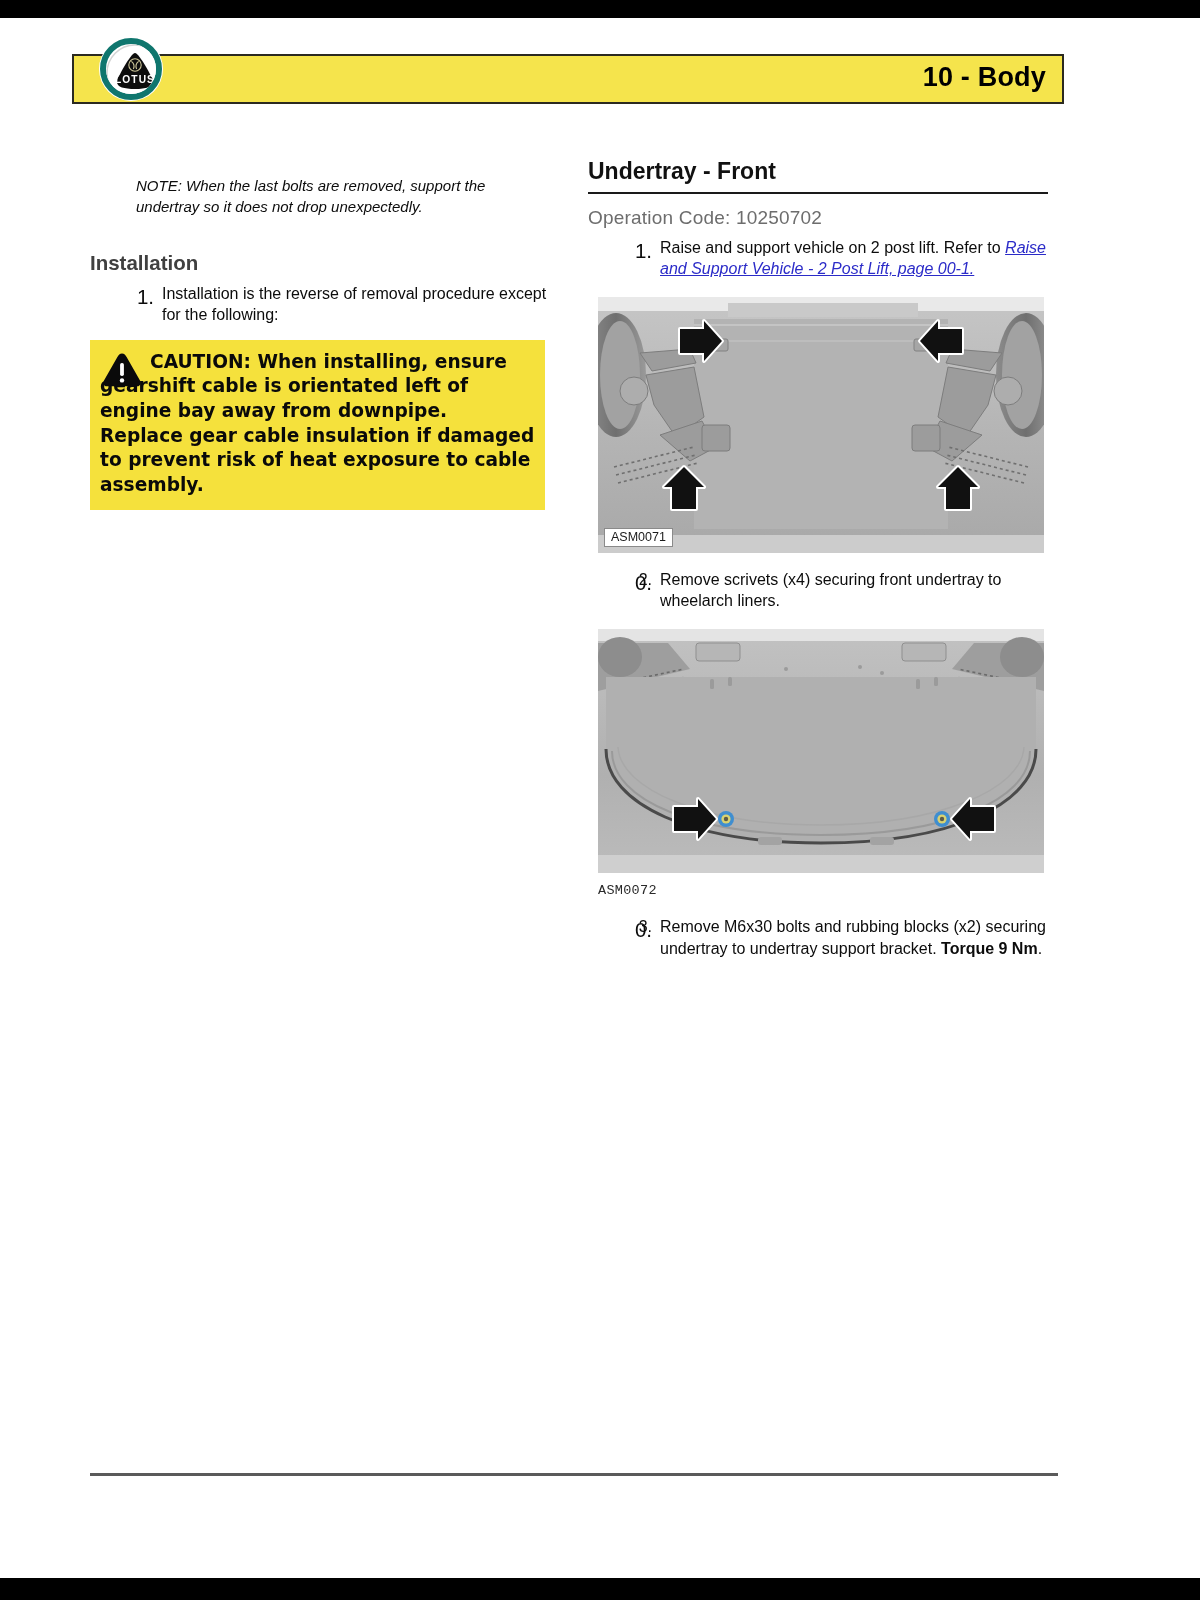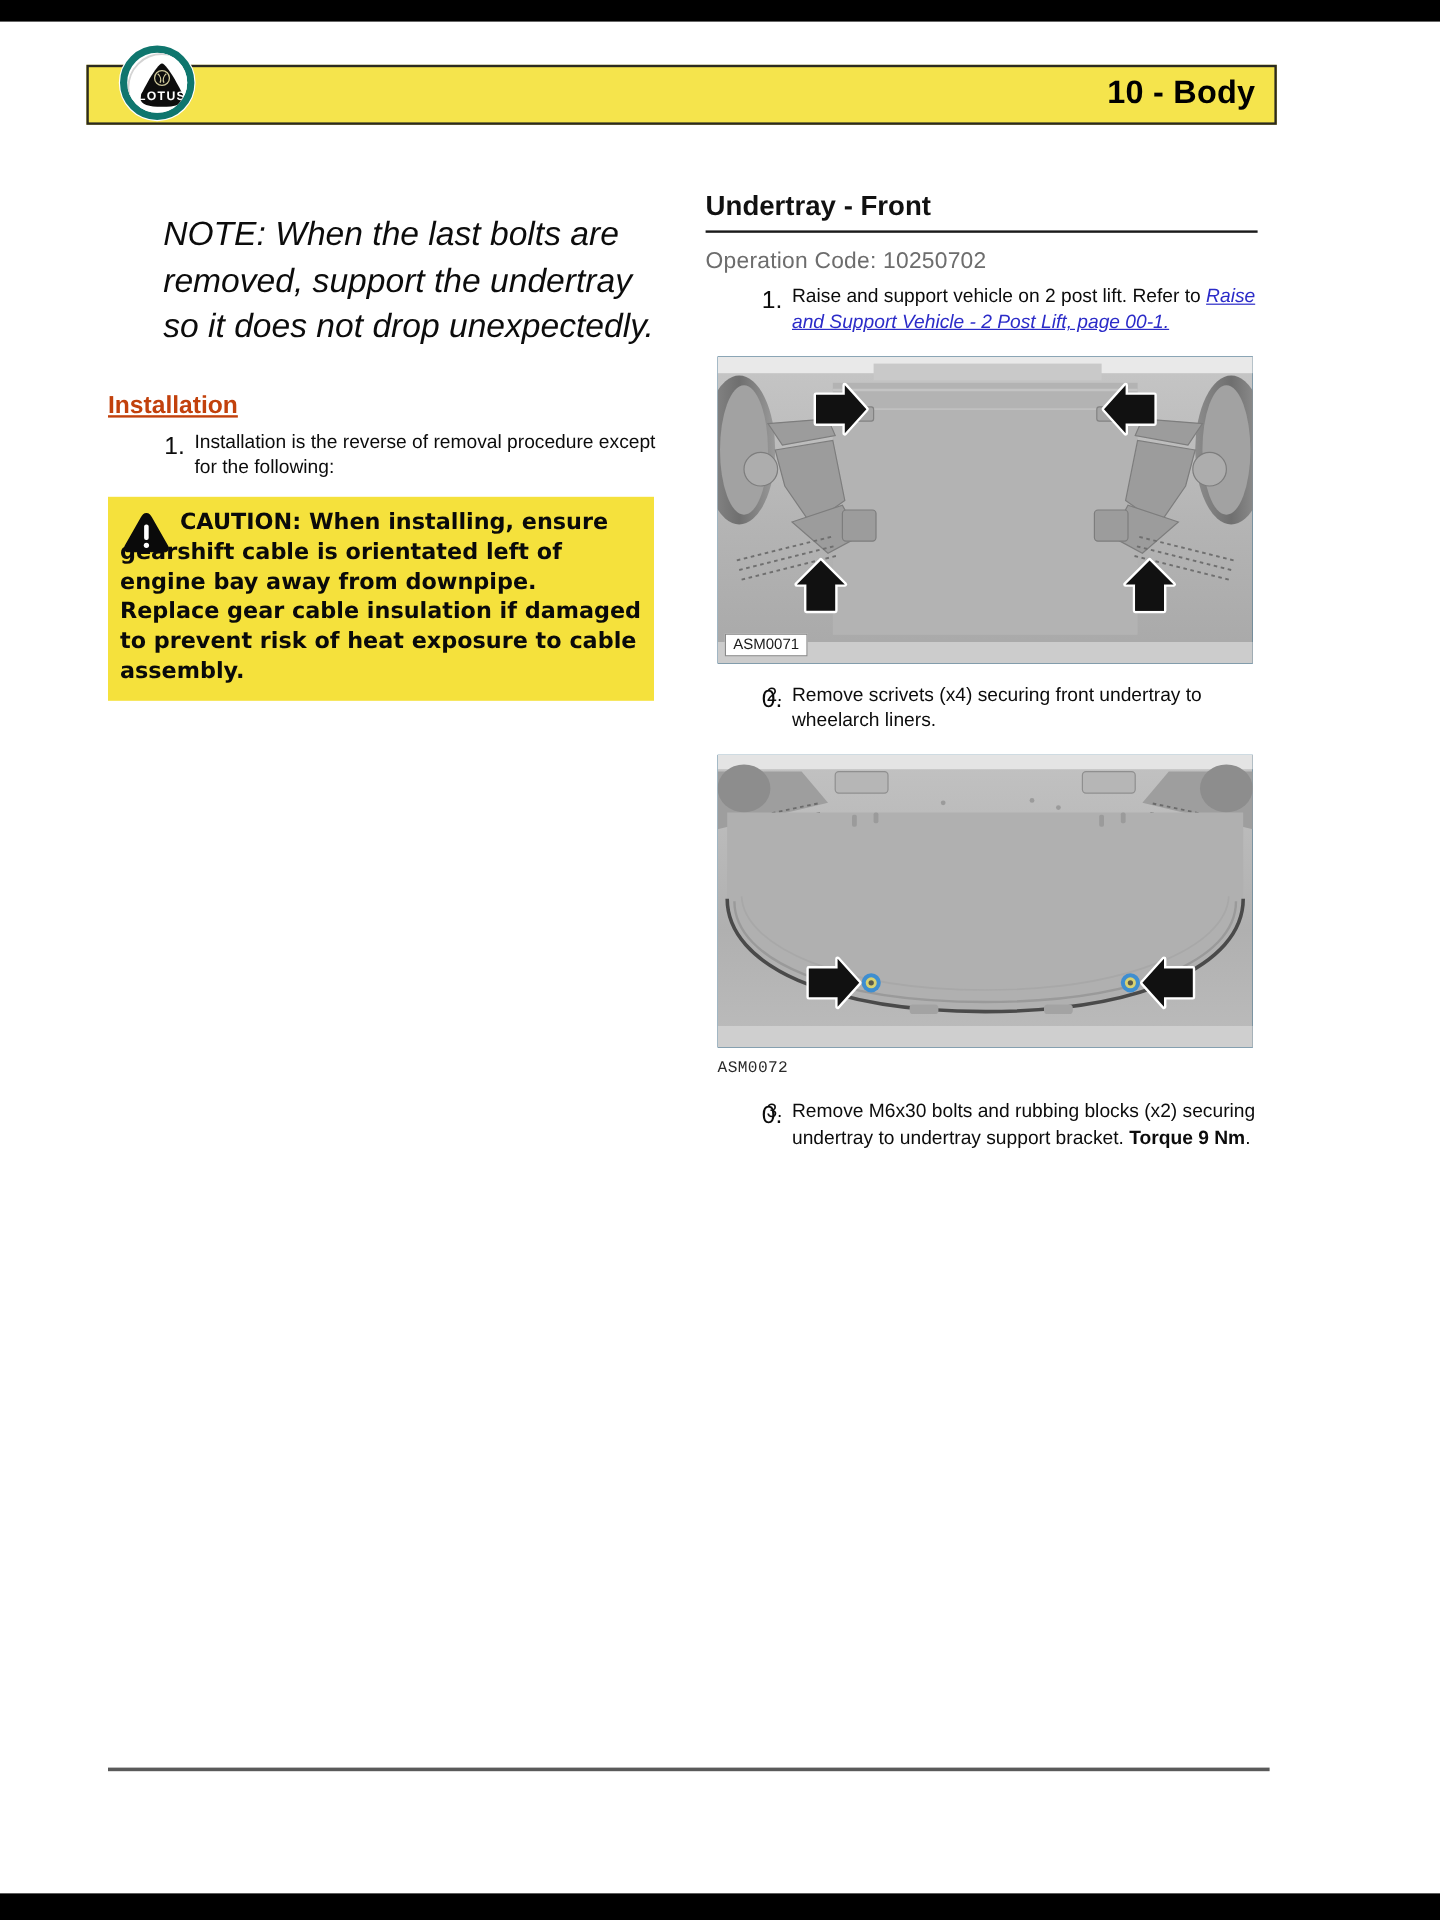--- a/index.html
+++ b/index.html
@@ -85,31 +85,30 @@
   .col-right {
     position: absolute;
     left: 588px;
     top: 140px;
     width: 460px;
   }
 
   
   .note {
     margin: 18px 0 0 46px;
-    font-size: 28px;
+    font-size: 15px;
     font-style: italic;
     line-height: 1.38;
     color: #0c0c0c;
   }
   h2.section-head {
     margin: 34px 0 0 0;
     font-size: 20.5px;
     font-weight: bold;
-    color: #c2410c;
-    text-decoration: underline;
+    color: #404040;
   }
   .section-head-right {
     margin: 36px 0 0 0;
     font-size: 20.5px;
     font-weight: bold;
     color: #000;
   }
   ol.steps {
     margin: 8px 0 0 0;
     padding: 0 0 0 46px;

